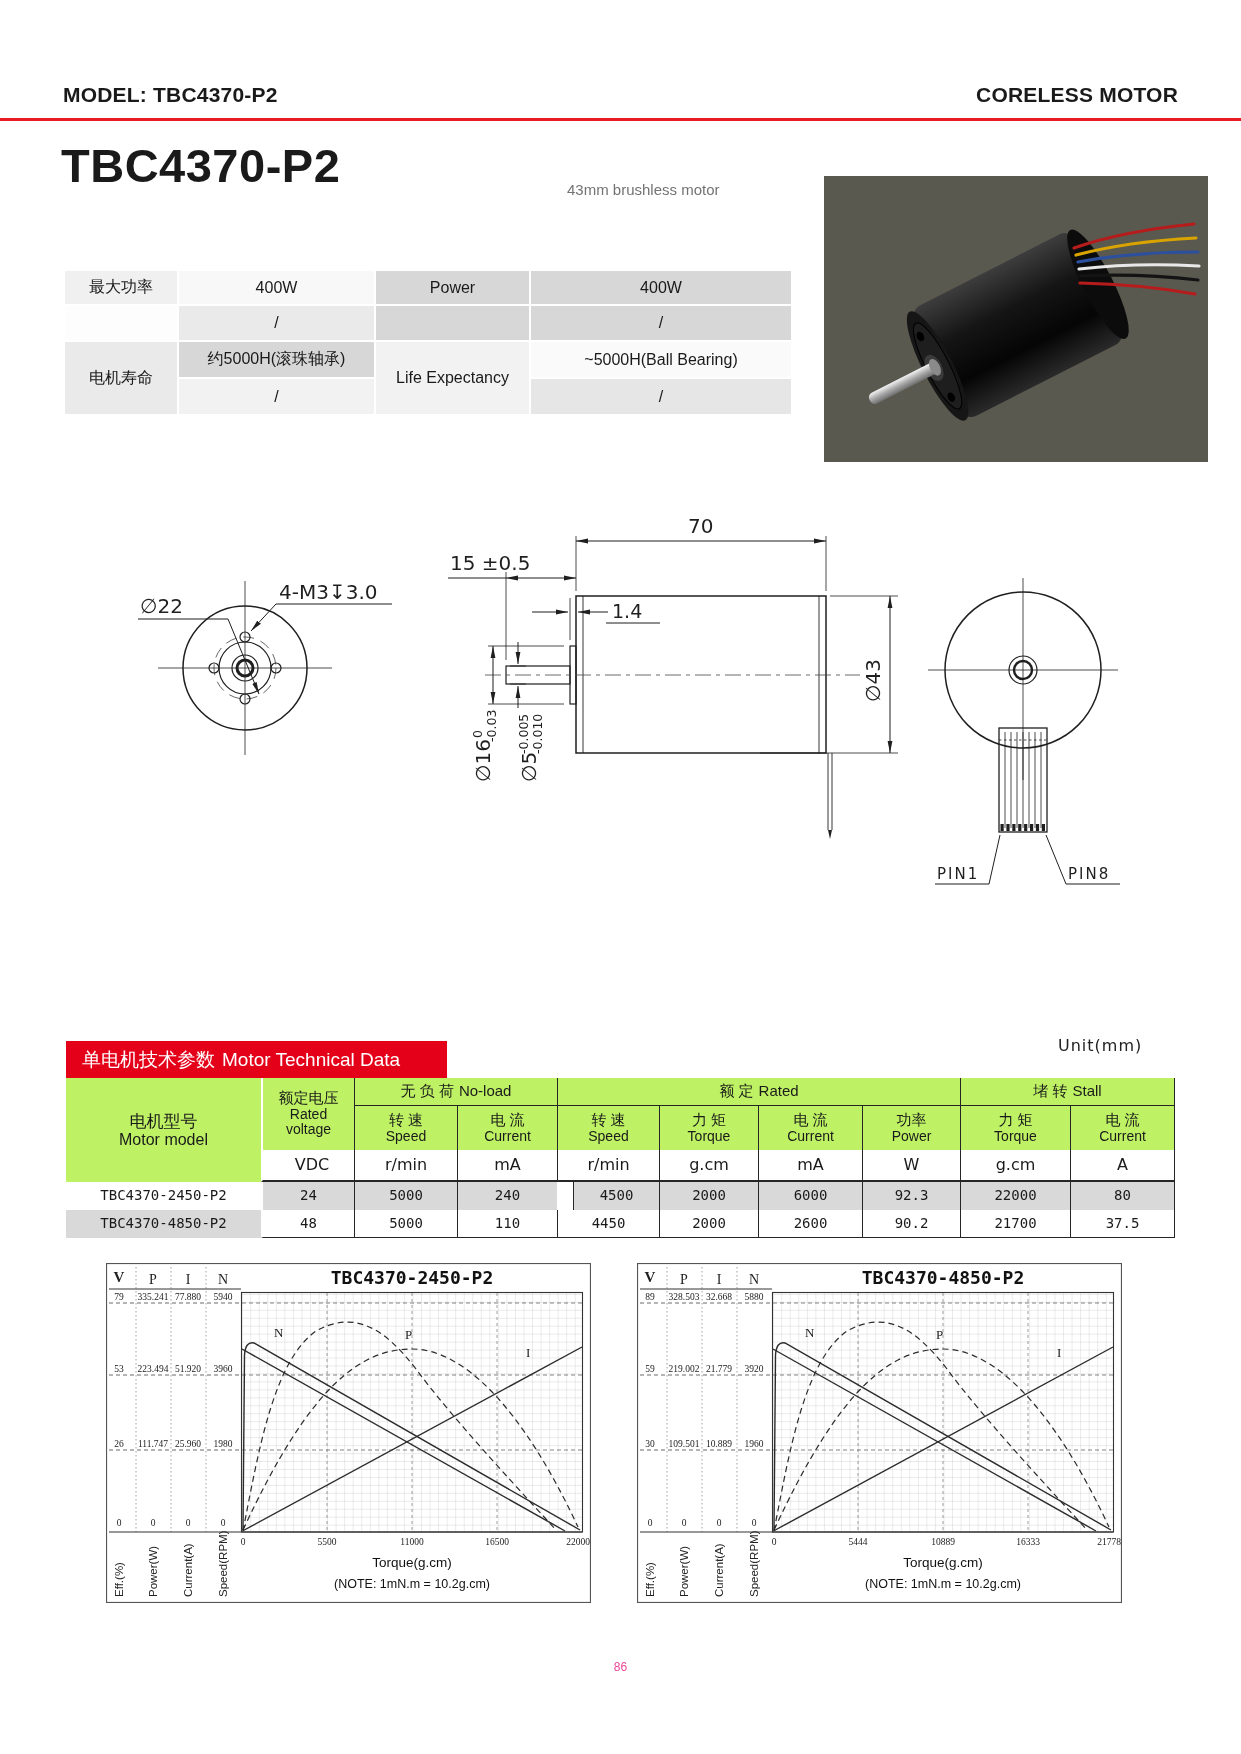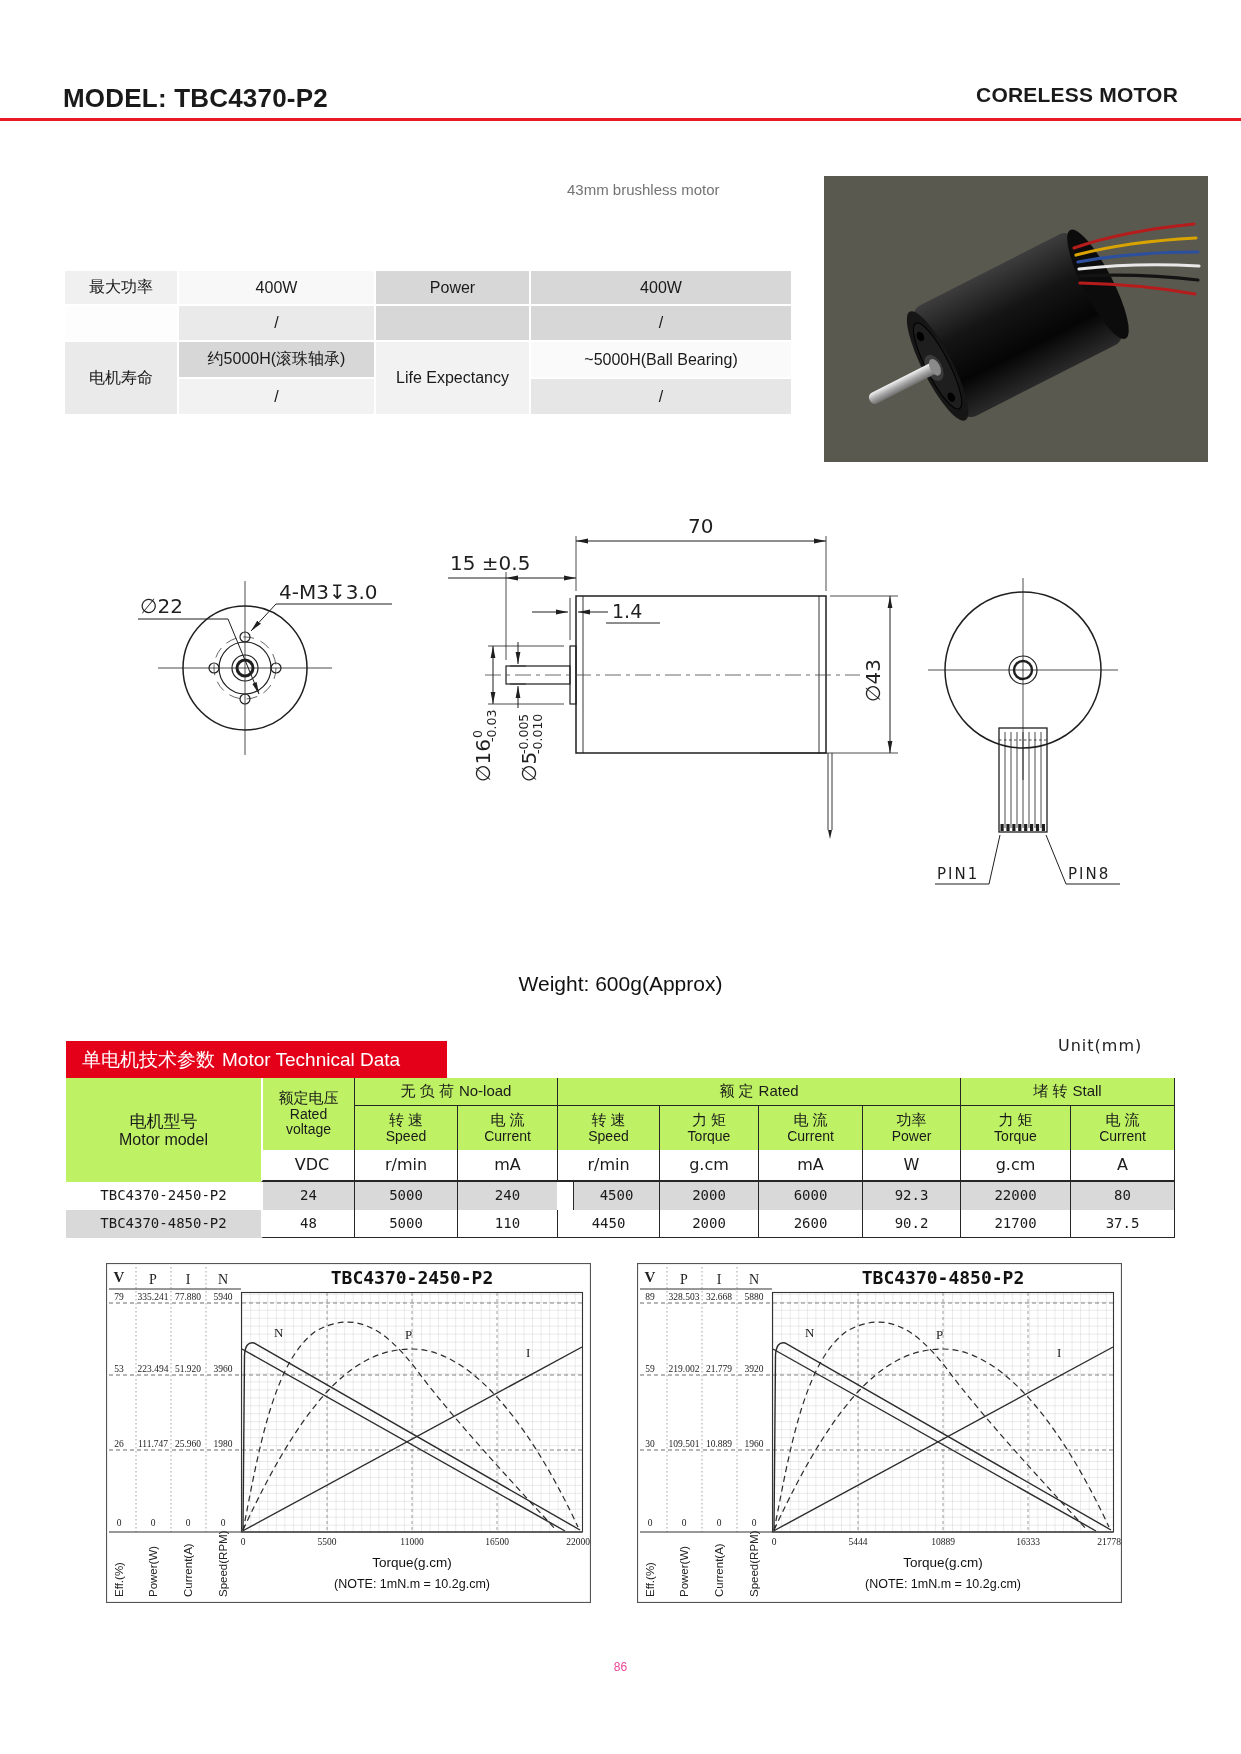--- a/index.html
+++ b/index.html
@@ -1,21 +1,21 @@
 <!DOCTYPE html>
 <html><head>
 <meta charset="utf-8">
 <style>
   * { margin:0; padding:0; box-sizing:border-box; }
   body { background:#888; font-family:"Liberation Sans", sans-serif; }
   .page { position:relative; width:1241px; height:1754px; background:#ffffff; margin:0 auto; overflow:hidden; color:#1a1a1a; }
   .abs { position:absolute; }
 
   
-  .hdr-model { left:63px; top:83px; font-size:26px; font-weight:700; letter-spacing:.2px; }
+  .hdr-model { left:63px; top:83px; font-size:21px; font-weight:700; letter-spacing:.2px; }
   .hdr-cat   { right:63px; top:83px; font-size:21px; font-weight:700; letter-spacing:.2px; }
   .rule { left:0; right:0; top:118px; height:3px; background:#ea1b23; }
 
   .big-title { left:61px; top:138px; font-size:47px; font-weight:800; letter-spacing:.5px; }
   .subtitle  { left:567px; top:181px; font-size:15px; color:#737373; }
 
   .photo { left:824px; top:176px; width:384px; height:286px; }
 
   
   .spec { left:65px; top:271px; display:grid; grid-template-columns:112px 195px 153px 260px; grid-template-rows:33px 34px 35px 35px; gap:2px; }
@@ -57,20 +57,21 @@
 </style>
 </head>
 <body>
 
 <div class="page">
 
   <div class="abs hdr-model">MODEL: TBC4370-P2</div>
   <div class="abs hdr-cat">CORELESS MOTOR</div>
   <div class="abs rule"></div>
 
+  <div class="abs big-title">TBC4370-P2</div>
   <div class="abs subtitle">43mm brushless motor</div>
 
   <div class="abs photo">
     <svg width="384" height="286" viewBox="0 0 384 286">
       <defs>
         <linearGradient id="mbody" x1="0" y1="0" x2="0" y2="1">
           <stop offset="0" stop-color="#3d3d3d"></stop>
             <stop offset="0.35" stop-color="#151515"></stop>
           <stop offset="0.7" stop-color="#050505"></stop>
             <stop offset="1" stop-color="#2a2a2a"></stop>
@@ -215,21 +216,20 @@
         <rect x="975.9" y="354" width="3.2" height="7"></rect>
           <rect x="981.8" y="354" width="3.2" height="7"></rect>
       </g>
       <path d="M875,414 H929 M929,414 L940,365" stroke-width="1"></path>
       <path d="M1006,414 H1060 M1006,414 L986,365" stroke-width="1"></path>
     </g>
     <text x="877" y="409" font-size="15" letter-spacing="2" fill="#1f1f1f" stroke="none">PIN1</text>
     <text x="1008" y="409" font-size="15" letter-spacing="2" fill="#1f1f1f" stroke="none">PIN8</text>
   </svg>
 
-  <div class="abs weight">Weight: 600g(Approx)</div>
   <div class="abs unitmm">Unit(mm)</div>
 
   <div class="abs banner">
     <span>单电机技术参数</span>
     <span>Motor Technical Data</span>
   </div>
 
   <div class="abs tt">
     <div class="hdrc" style="grid-column:1;grid-row:1/4;">
       <div class="zh15" style="font-size:17px">电机型号</div>

